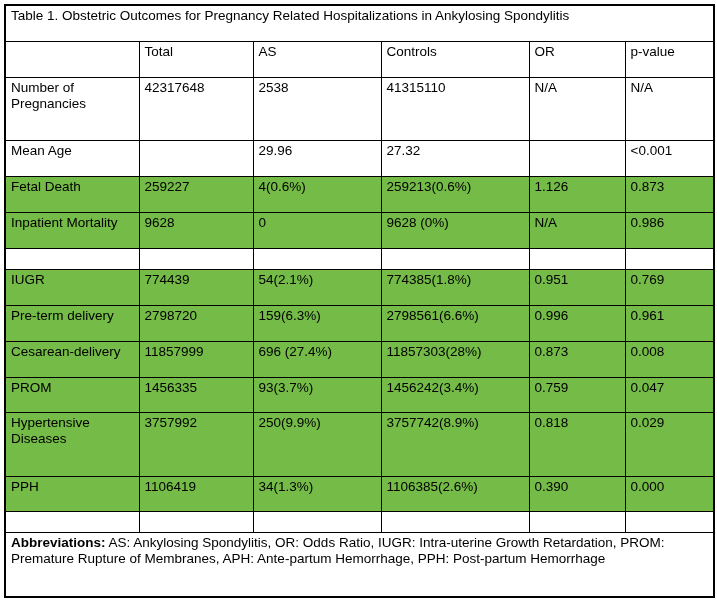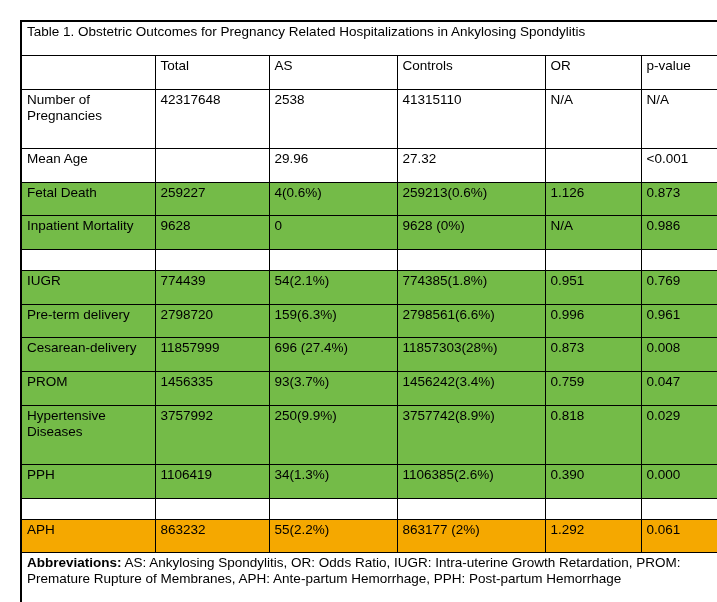--- a/index.html
+++ b/index.html
@@ -10,21 +10,21 @@
   body {
     width: 717px;
     height: 602px;
     font-family: "Liberation Sans", sans-serif;
     color: #000000;
   }
   #table-wrap {
     box-sizing: border-box;
     width: 717px;
     height: 464px;
-    padding: 20px;
+    padding: 4px;
   }
   table.obstetric {
     border-collapse: collapse;
     width: 709px;
     height: 594px;
     table-layout: fixed;
     border: 2px solid #000000;
   }
   table.obstetric td, table.obstetric th {
     border: 1px solid #000000;
@@ -191,26 +191,18 @@
           <td>0.000</td>
         </tr>
         <tr class="blank">
           <td class="row-label"></td>
           <td></td>
           <td></td>
           <td></td>
           <td></td>
           <td></td>
         </tr>
-        <tr class="orange">
-          <td class="row-label">APH</td>
-          <td>863232</td>
-          <td>55(2.2%)</td>
-          <td>863177 (2%)</td>
-          <td>1.292</td>
-          <td>0.061</td>
-        </tr>
         <tr>
         <td class="footnote" colspan="6"><b>Abbreviations:</b><span> AS: Ankylosing Spondylitis, OR: Odds Ratio, IUGR: Intra-uterine Growth Retardation, PROM: Premature Rupture of Membranes, APH: Ante-partum Hemorrhage, PPH: Post-partum Hemorrhage</span></td>
       </tr>
     </tbody>
   </table>
 </div>
 
 </body></html>

